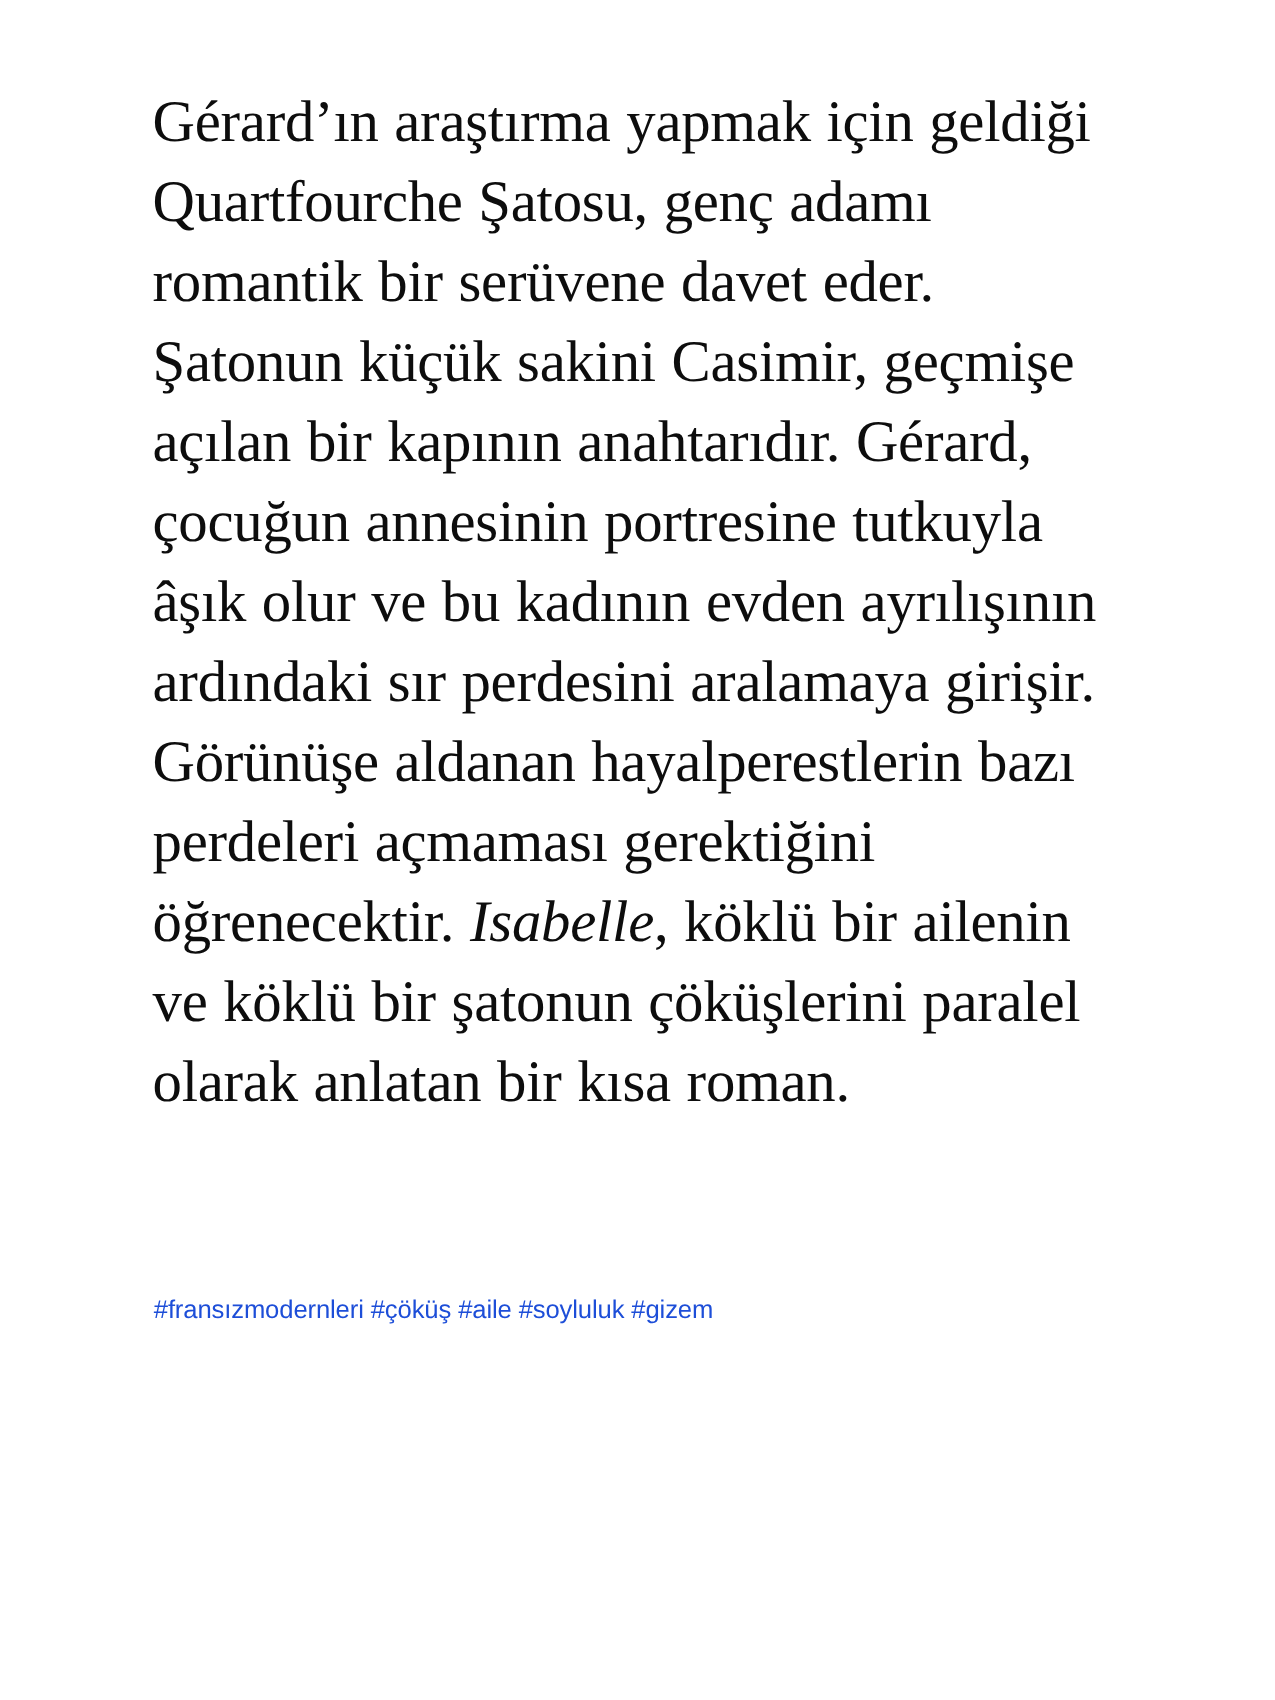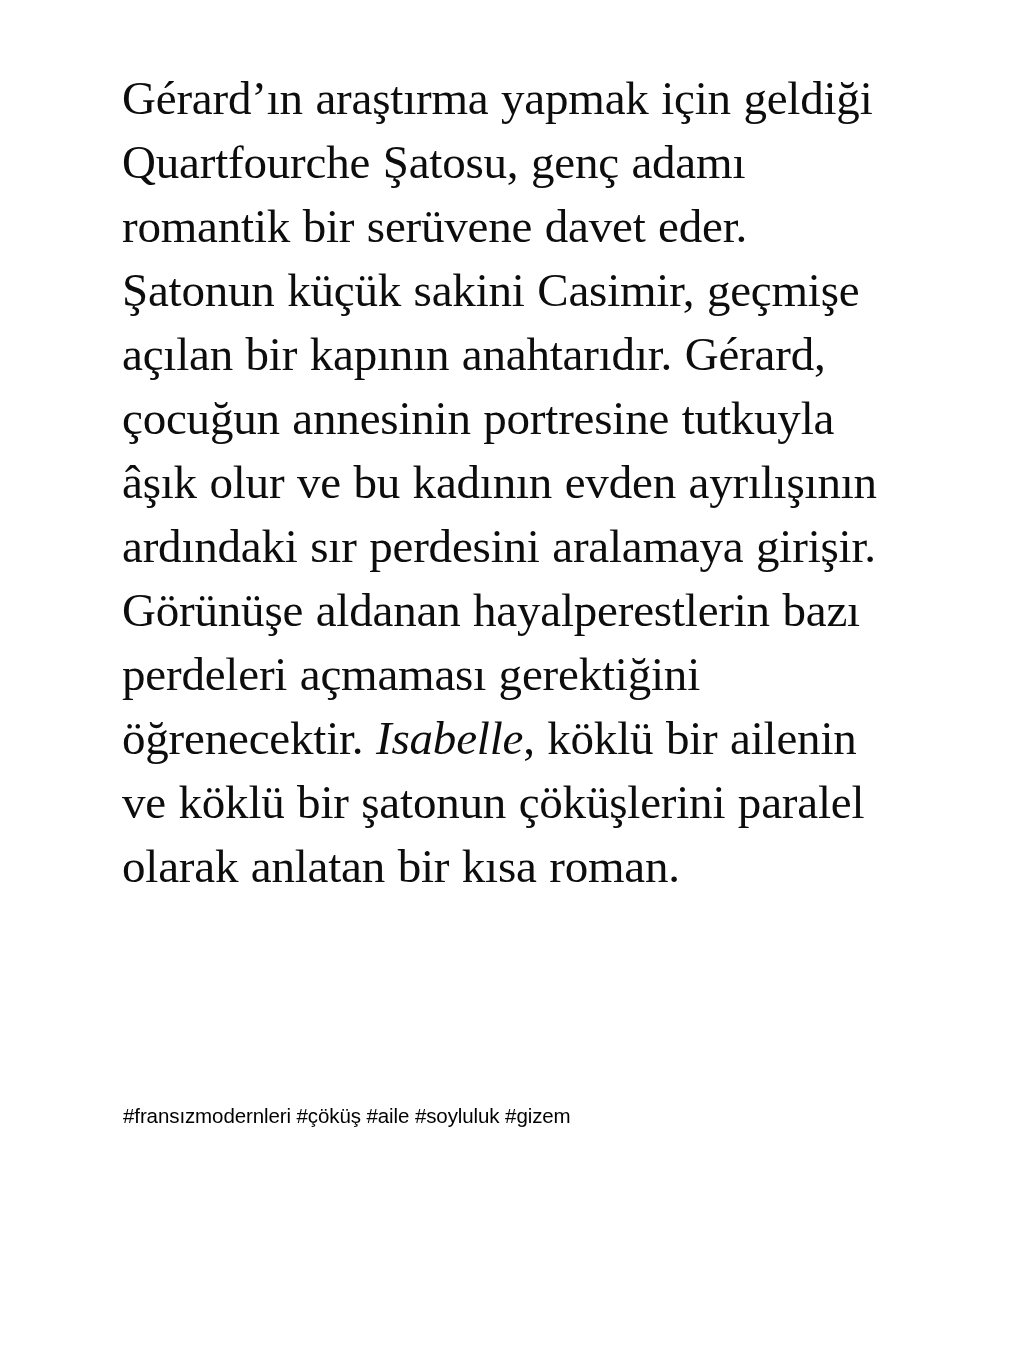--- a/index.html
+++ b/index.html
@@ -36,26 +36,26 @@
     word-spacing: 1px;
   }
   .blurb .title-italic {
     font-style: italic;
   }
 
   
   .hashtags {
     position: absolute;
     left: 123px;
-    top: 1100px;
+    top: 1032px;
     width: 640px;
     font-family: "Liberation Sans", "DejaVu Sans", sans-serif;
     font-size: 20.5px;
     line-height: 31px;
-    color: #000000;
+    color: #1d4ed8;
     letter-spacing: -0.1px;
   }
 
   
   .footer {
     position: absolute;
     left: 0;
     top: 1170px;
     width: 1020px;
     height: 190px;

